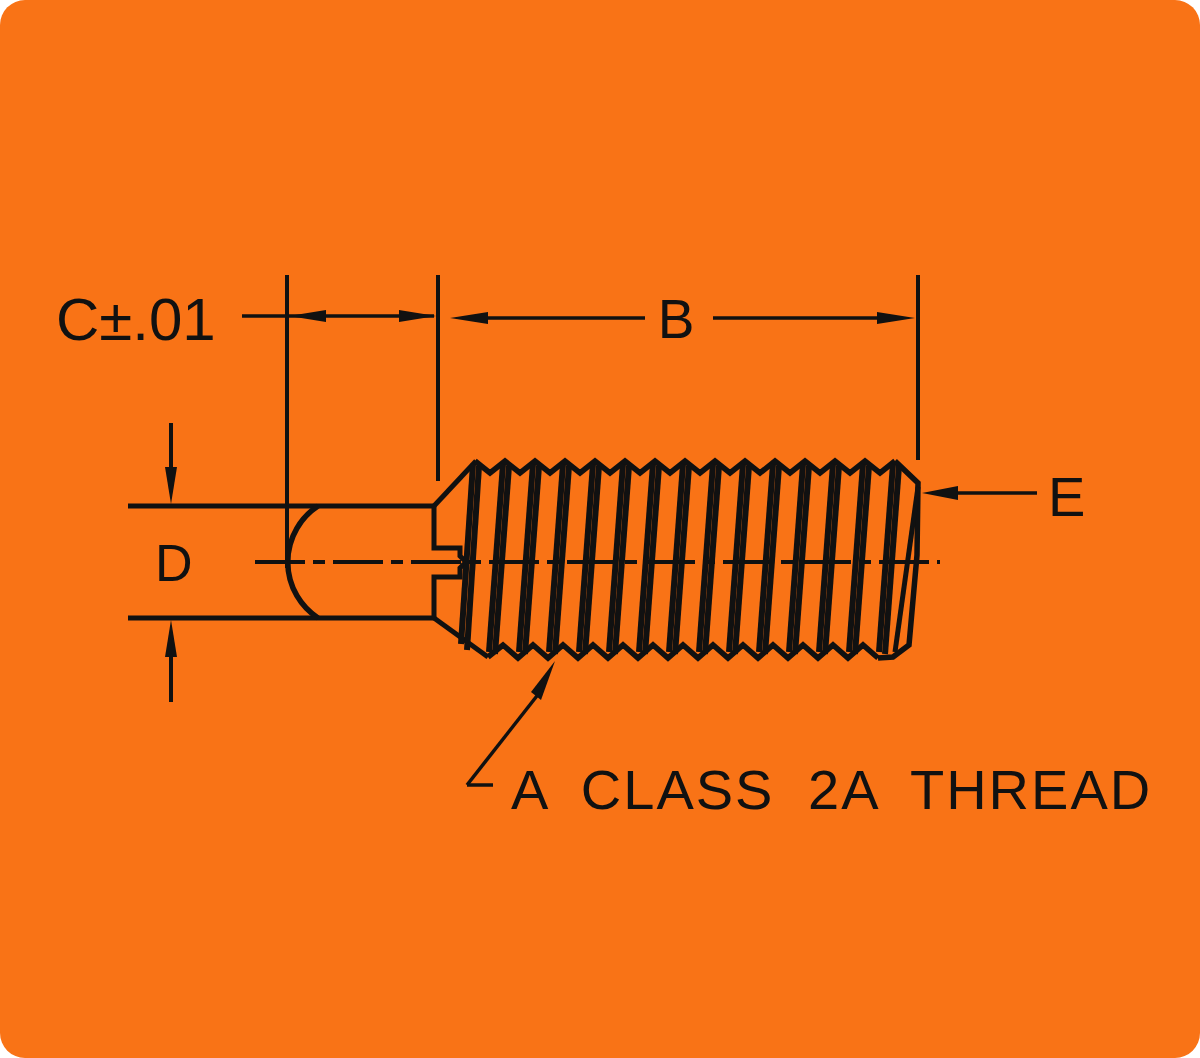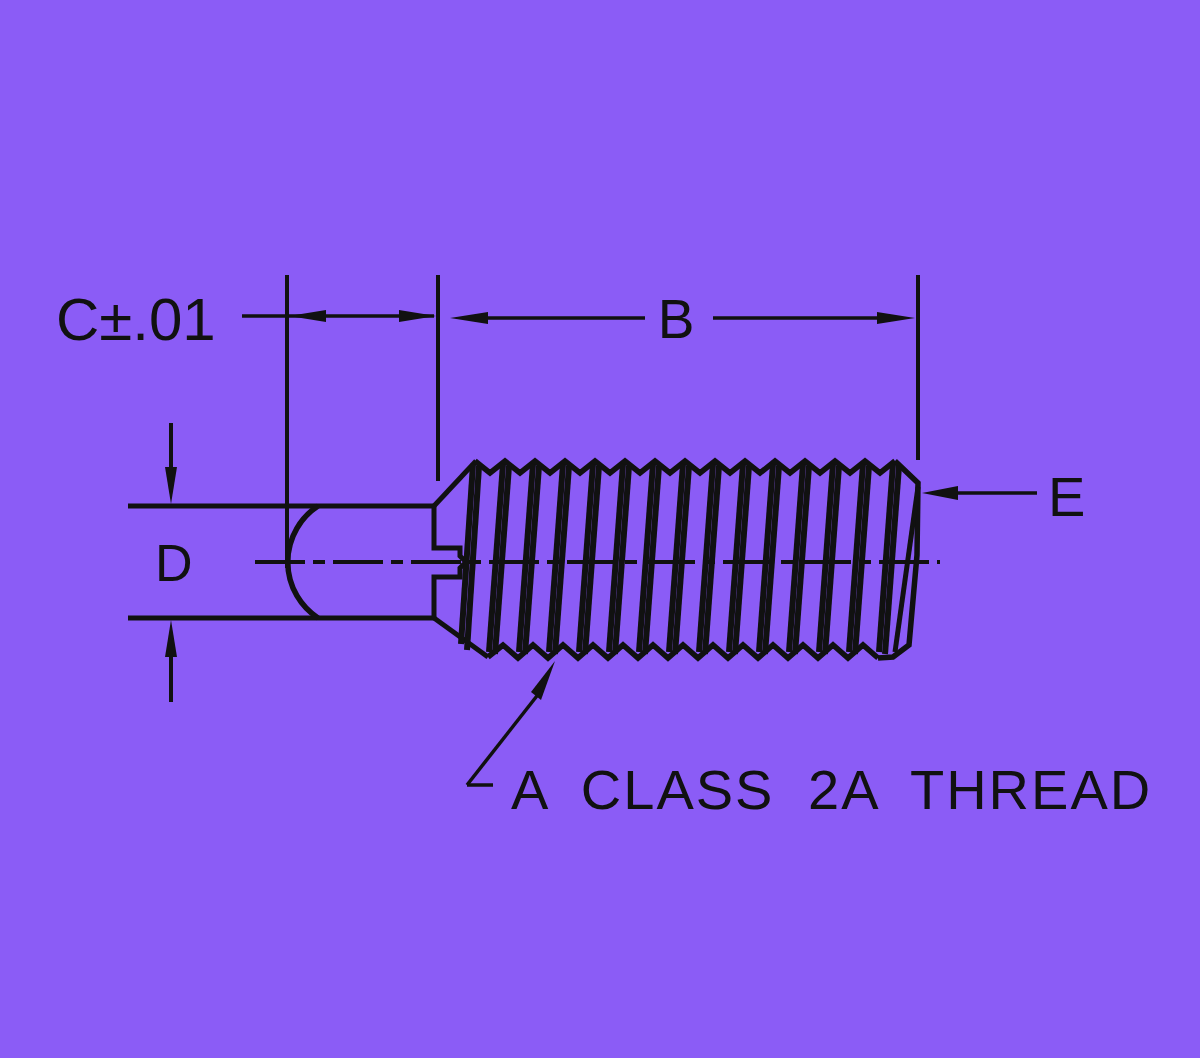--- a/index.html
+++ b/index.html
@@ -7,21 +7,22 @@
     padding: 0;
     background: #ffffff;
     width: 1200px;
     height: 1058px;
     overflow: hidden;
   }
   .canvas {
     position: relative;
     width: 1200px;
     height: 1058px;
-    background: #8b5cf6;
+    background: #f97316;
+    border-radius: 25px;
   }
   svg text {
     font-family: "Liberation Sans", "DejaVu Sans", sans-serif;
     fill: #111111;
   }
   .dim-label    { font-size: 60px; }
   .dim-label-b  { font-size: 55px; }
   .dim-label-d  { font-size: 52px; }
   .dim-label-e  { font-size: 56px; }
   .note-label   { font-size: 56px; letter-spacing: 2px; word-spacing: 16px; }

